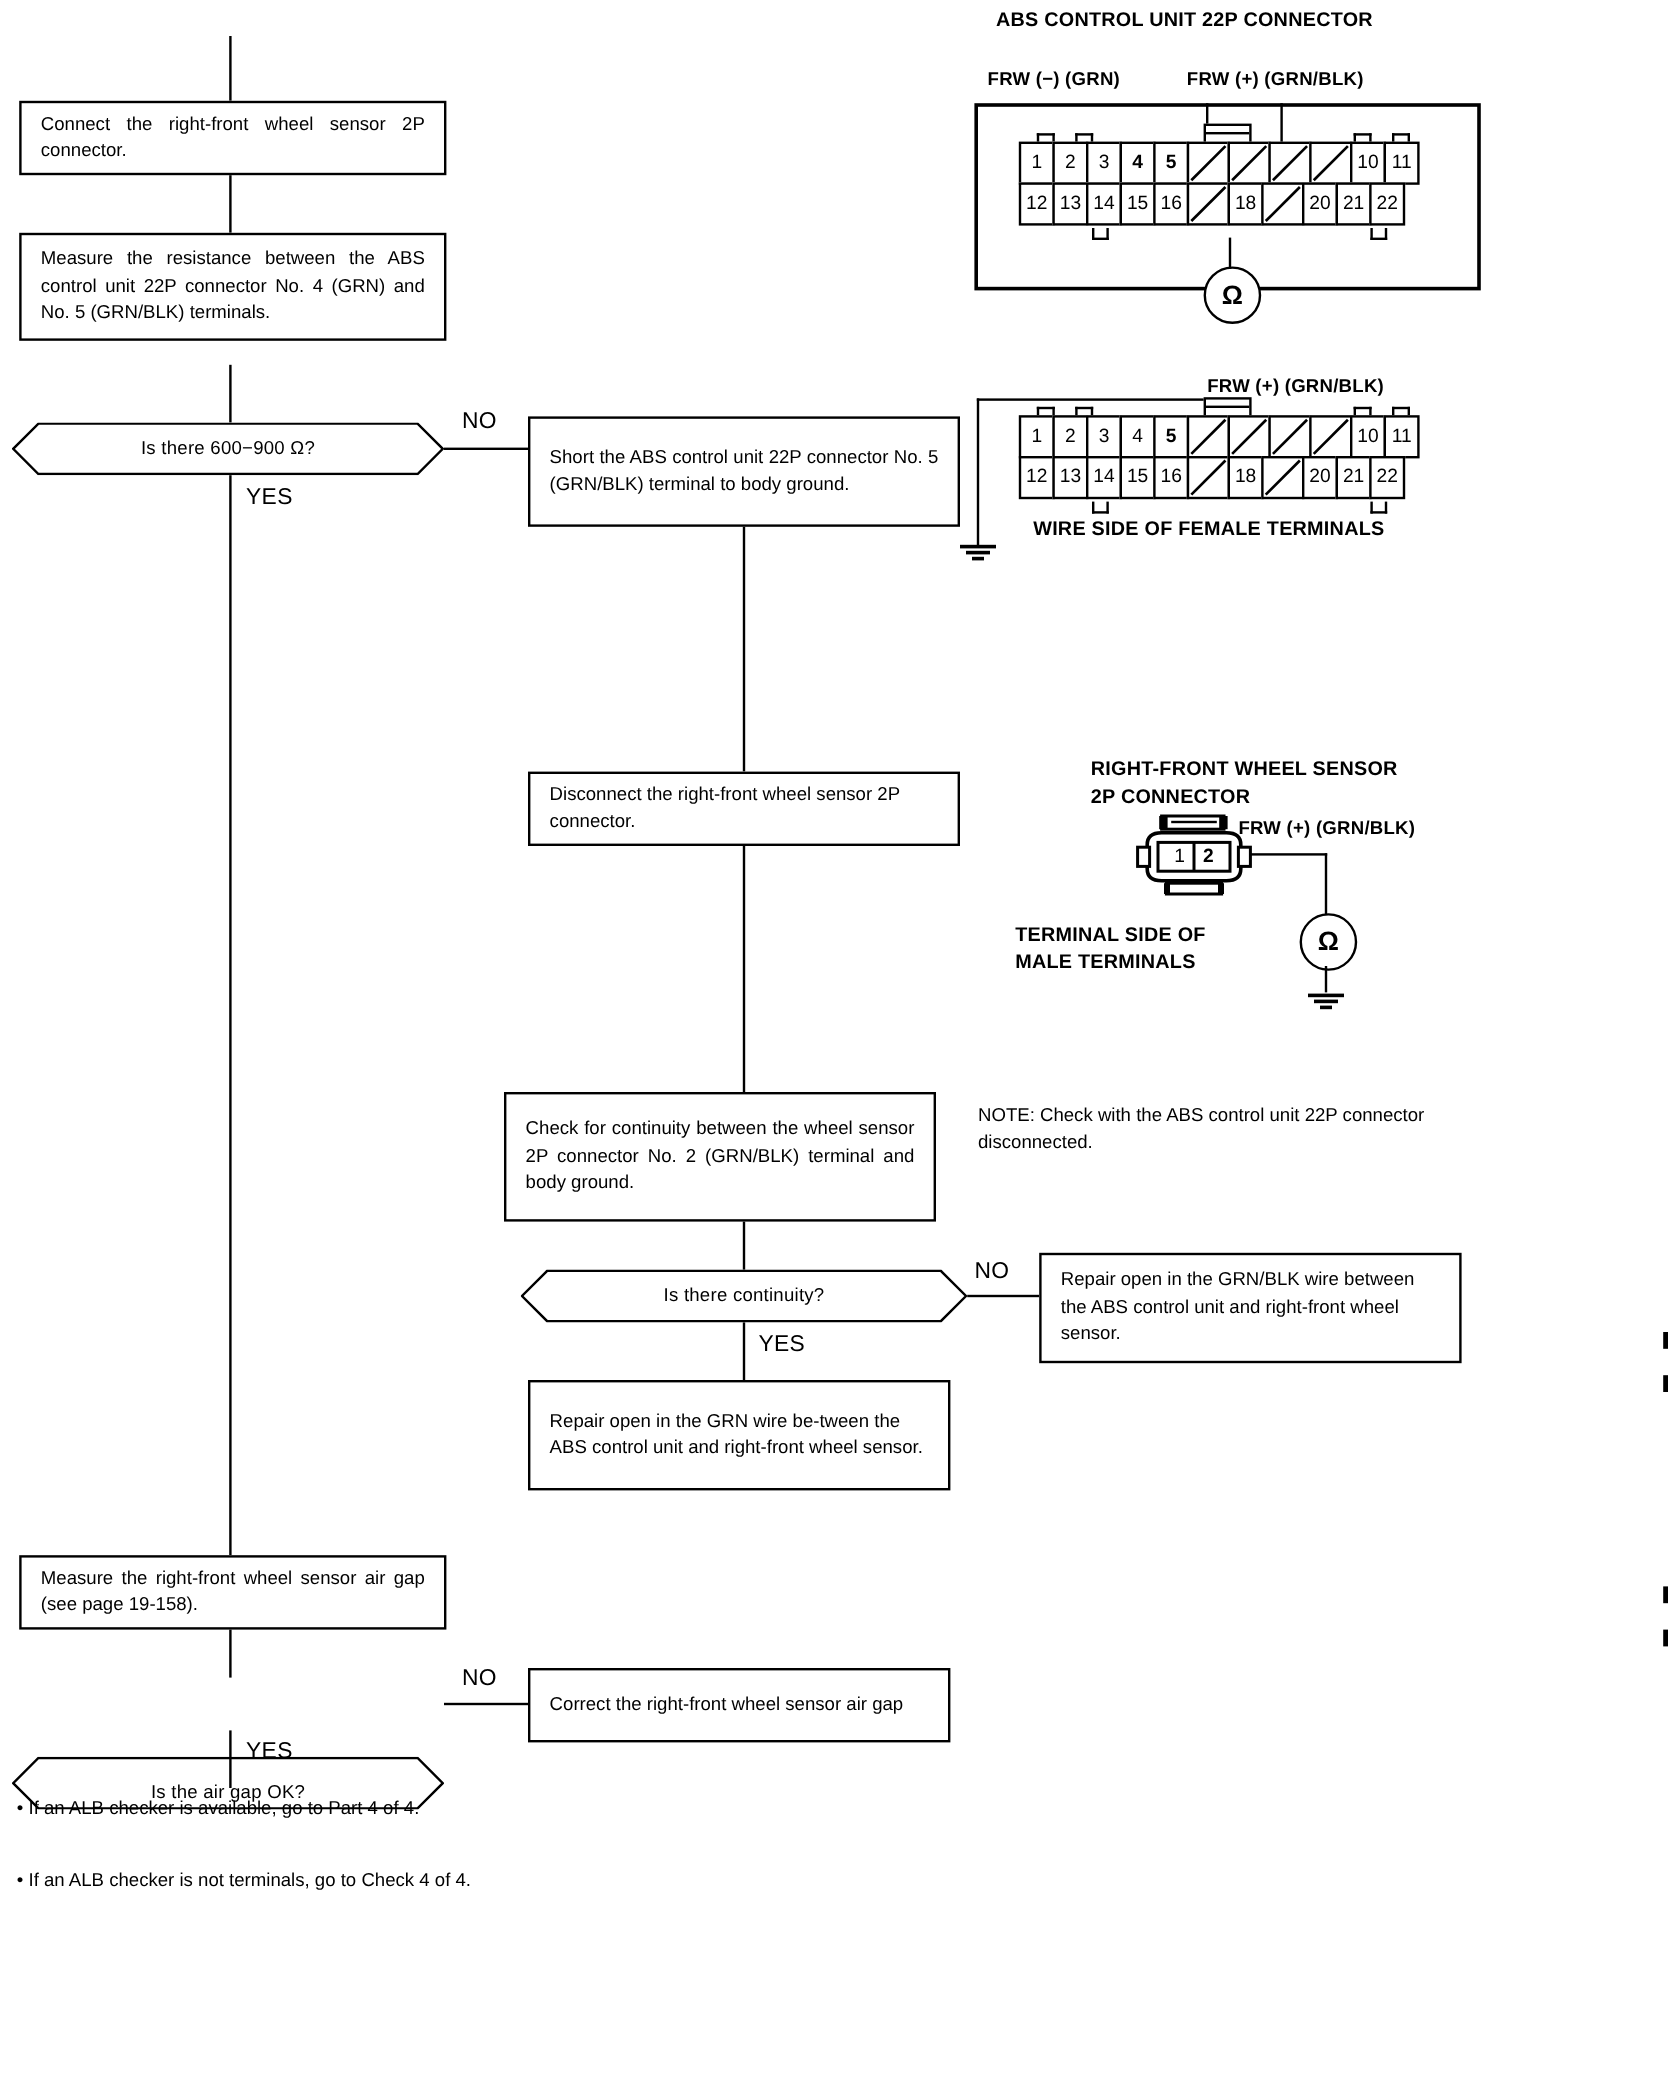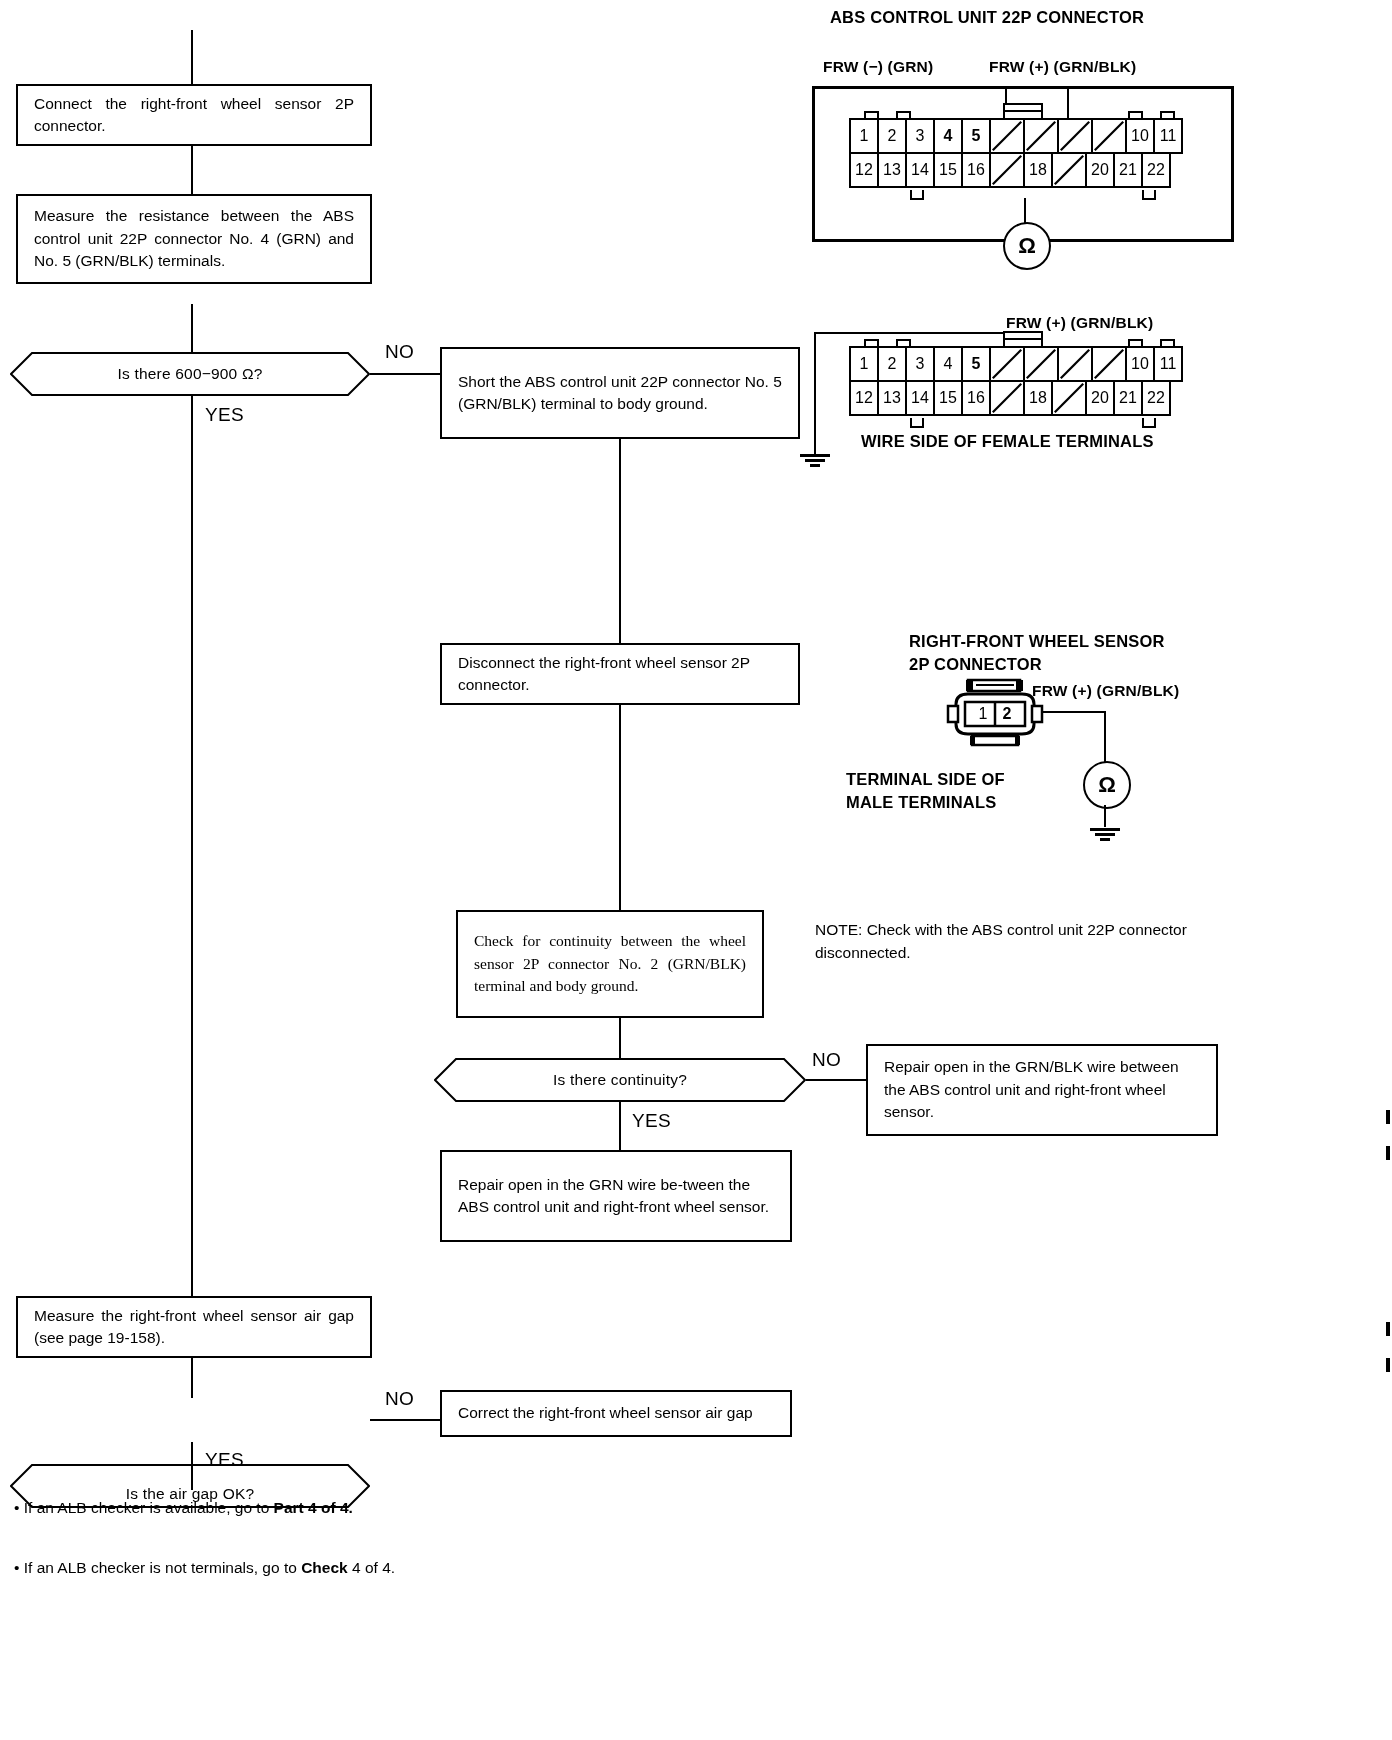--- a/index.html
+++ b/index.html
@@ -62,21 +62,21 @@
   .ohm{position:absolute;width:44px;height:44px;border:2.5px solid #000;border-radius:50%;
        display:flex;align-items:center;justify-content:center;font-size:22px;font-weight:bold;background:#fff;}
 
   
   .gnd{position:absolute;}
   .gnd i{display:block;background:#000;margin:2px auto 0;}
 
   
   .p2{position:absolute;}
   .bullet{position:absolute;font-size:15.5px;line-height:1.5;}
-  .bullet b{font-weight:bold;margin-top:10px;}
+  .bullet b{font-weight:normal;margin-top:10px;}
   .rt-marks i{position:absolute;background:#000;}
 </style>
 </head>
 <body>
 
 <div class="vline" style="left:191px;top:30px;height:54px;"></div>
 
 <div class="box just" style="left:16px;top:84px;width:356px;height:62px;">
   <p>Connect the right-front wheel sensor 2P connector.</p>
 </div>
@@ -105,21 +105,21 @@
 </div>
 
 <div class="vline" style="left:619px;top:439px;height:204px;"></div>
 
 <div class="box" style="left:440px;top:643px;width:360px;height:62px;">
   <p>Disconnect the right-front wheel sensor 2P connector.</p>
 </div>
 
 <div class="vline" style="left:619px;top:705px;height:205px;"></div>
 
-<div class="box just" style="left:456px;top:910px;width:308px;height:108px;font-family:Liberation Serif, serif;">
+<div class="box just" style="left:420px;top:910px;width:360px;height:108px;">
   <p>Check for continuity between the wheel sensor 2P connector No. 2 (GRN/BLK) terminal and body ground.</p>
 </div>
 
 <div class="note" style="left:815px;top:918px;width:400px;">NOTE: Check with the ABS control unit 22P connector disconnected.</div>
 
 <div class="vline" style="left:619px;top:1018px;height:40px;"></div>
 
 <div class="hex" style="left:434px;top:1058px;width:372px;height:44px;">
   <svg width="372" height="44" viewBox="0 0 372 44">
       <polygon points="22,1 350,1 371,22 350,43 22,43 1,22" fill="#fff" stroke="#000" stroke-width="2"></polygon>
@@ -148,21 +148,21 @@
 
 <div class="hex" style="left:10px;top:1464px;width:360px;height:60px;">
   <svg width="360" height="44" viewBox="0 0 360 44">
       <polygon points="22,1 338,1 359,22 338,43 22,43 1,22" fill="#fff" stroke="#000" stroke-width="2"></polygon>
     </svg>
   <span>Is the air gap OK?</span>
 </div>
 <div class="hline" style="left:370px;top:1419px;width:70px;"></div>
 <div class="lbl" style="left:385px;top:1388px;">NO</div>
 
-<div class="box bold" style="left:440px;top:1390px;width:352px;height:47px;">
+<div class="box bold" style="left:440px;top:1390px;width:352px;height:62px;">
   <p>Correct the right-front wheel sensor air gap</p>
 </div>
 
 <div class="vline" style="left:191px;top:1442px;height:48px;"></div>
 <div class="lbl" style="left:205px;top:1449px;">YES</div>
 
 <div class="bullet" style="left:14px;top:1496px;">
   <span>• If an ALB checker is available, go to </span><b>Part 4 of 4.</b>
 </div>
 <div class="bullet" style="left:14px;top:1556px;">

